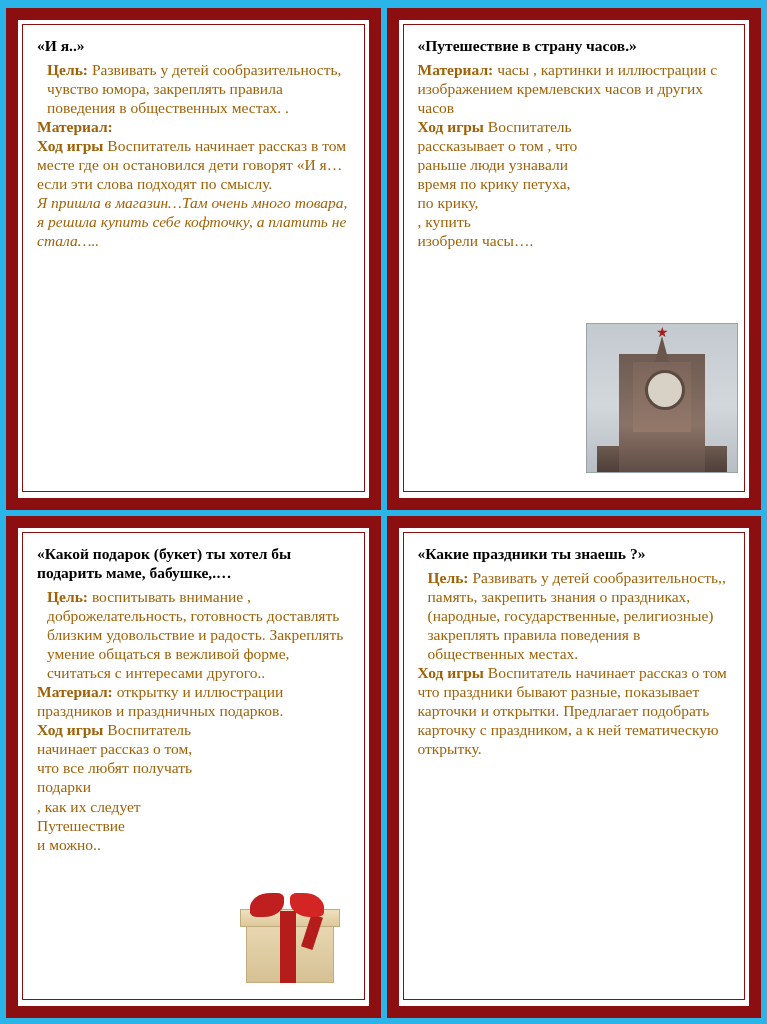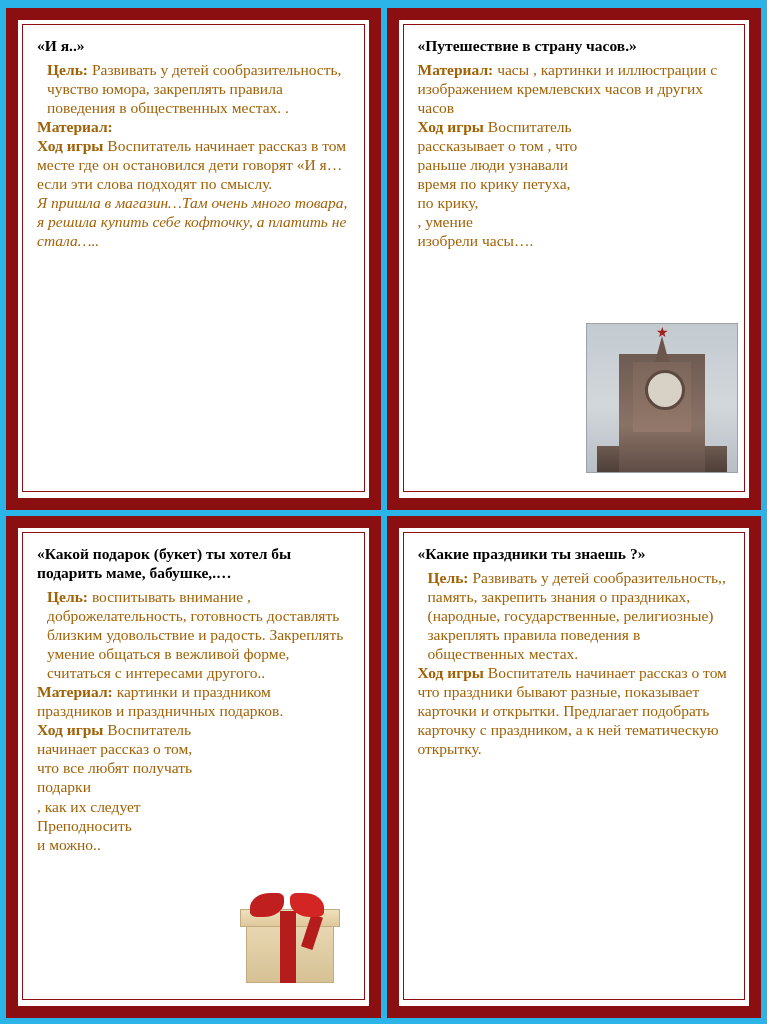--- a/index.html
+++ b/index.html
@@ -217,43 +217,43 @@
     </div>
   </div>
 
   <div class="card-outer">
     <div class="card-inner">
       <div class="title">«Путешествие в страну часов.»</div>
       <p class="para"><span class="lbl">Материал:</span><span> часы , картинки и иллюстрации с изображением кремлевских часов и других часов</span></p>
       <div class="shape-right-kremlin"></div>
       <p class="para"><span class="lbl">Ход игры</span><span>  Воспитатель рассказывает   о том , что раньше люди узнавали время по крику петуха,</span></p>
       <p class="para">по крику,</p>
-      <p class="para">, умение</p>
+      <p class="para">, купить</p>
       <p class="para"> изобрели часы….</p>
       <div class="photo-kremlin">
         <div class="k-sky"></div>
         <div class="k-base"></div>
         <div class="k-tower"></div>
         <div class="k-tower2"></div>
         <div class="k-clock"></div>
         <div class="k-spire"></div>
         <div class="k-star">★</div>
       </div>
     </div>
   </div>
 
   <div class="card-outer">
     <div class="card-inner">
       <div class="title">«Какой подарок (букет) ты хотел бы подарить маме, бабушке,.…</div>
       <p class="para indent"><span class="lbl">Цель:</span><span> воспитывать внимание , доброжелательность, готовность доставлять близким удовольствие и радость. Закреплять умение общаться в вежливой форме, считаться с интересами другого..</span></p>
-      <p class="para"><span class="lbl">Материал:</span><span> картинки и праздником праздников и праздничных подарков.</span></p>
+      <p class="para"><span class="lbl">Материал:</span><span> открытку и иллюстрации праздников и праздничных подарков.</span></p>
       <div class="shape-right-gift"></div>
       <p class="para"><span class="lbl">Ход игры</span><span>  Воспитатель начинает рассказ о том, что все любят получать подарки</span></p>
       <p class="para">, как их следует</p>
-      <p class="para">Преподносить</p>
+      <p class="para">Путешествие</p>
       <p class="para"> и можно..</p>
       <div class="photo-gift">
         <div class="g-box"></div>
         <div class="g-lid"></div>
         <div class="g-ribbon-v"></div>
         <div class="g-tail"></div>
         <div class="g-bow-l"></div>
         <div class="g-bow-r"></div>
       </div>
     </div>

